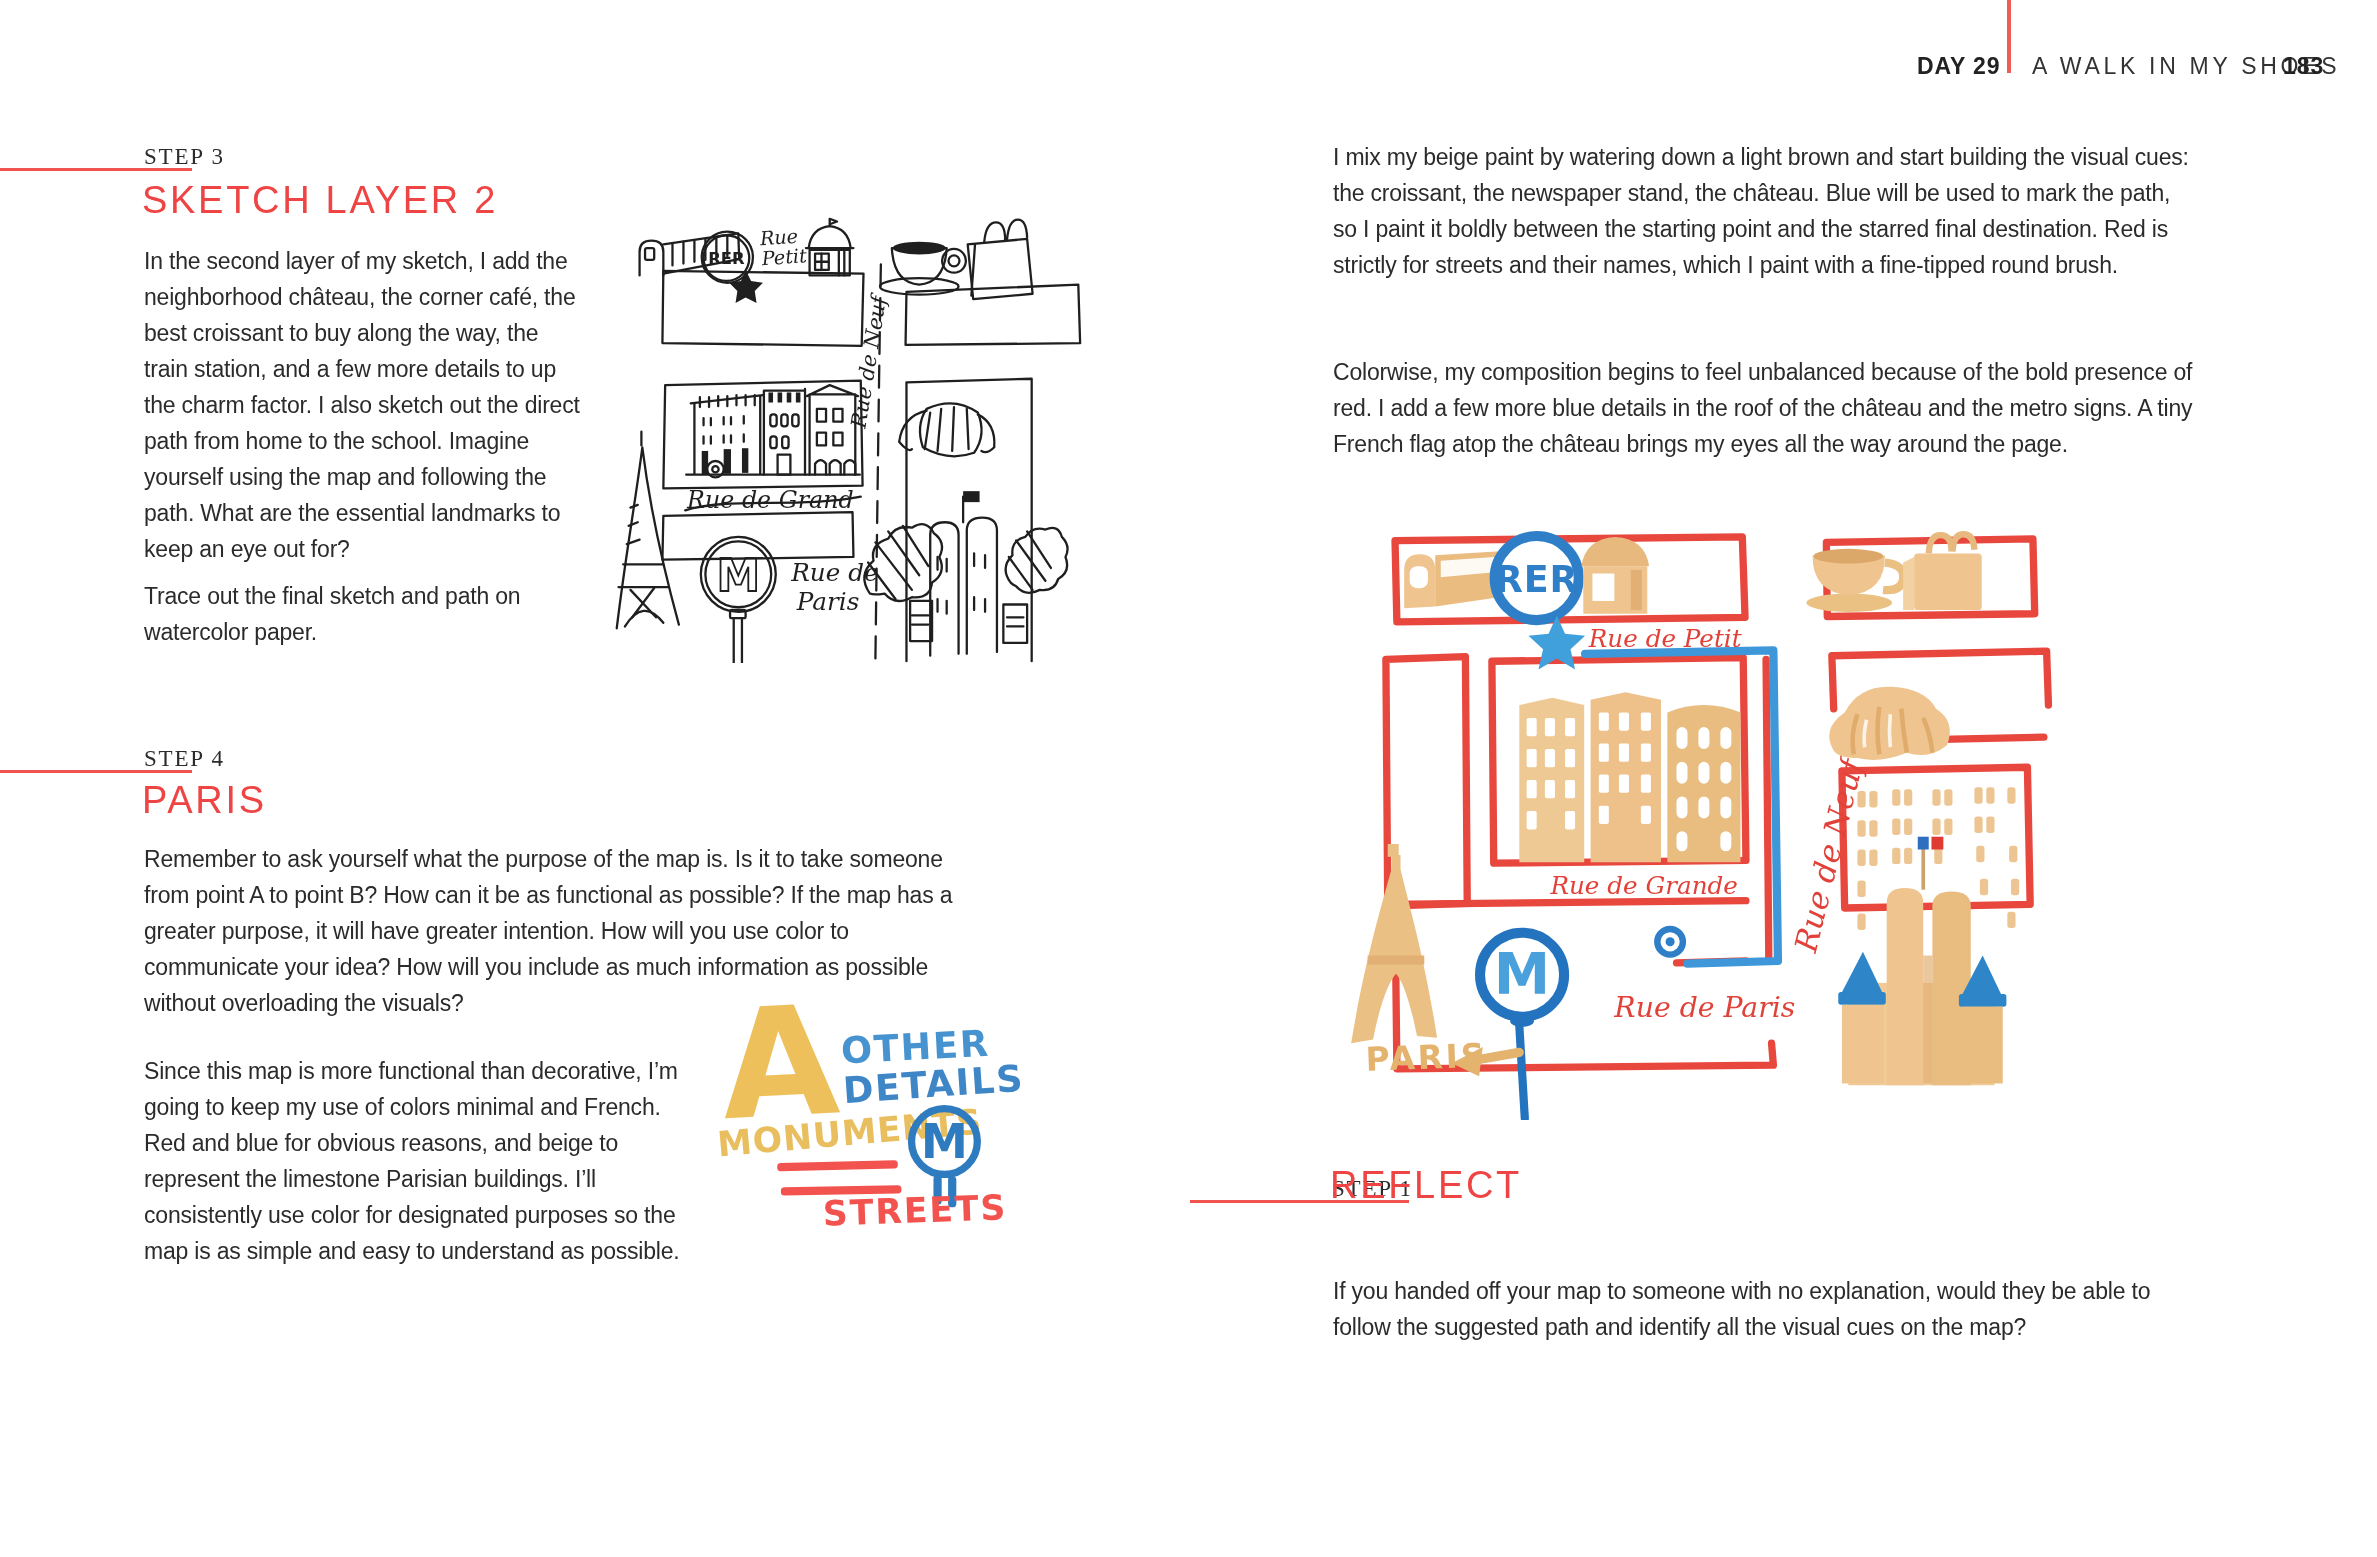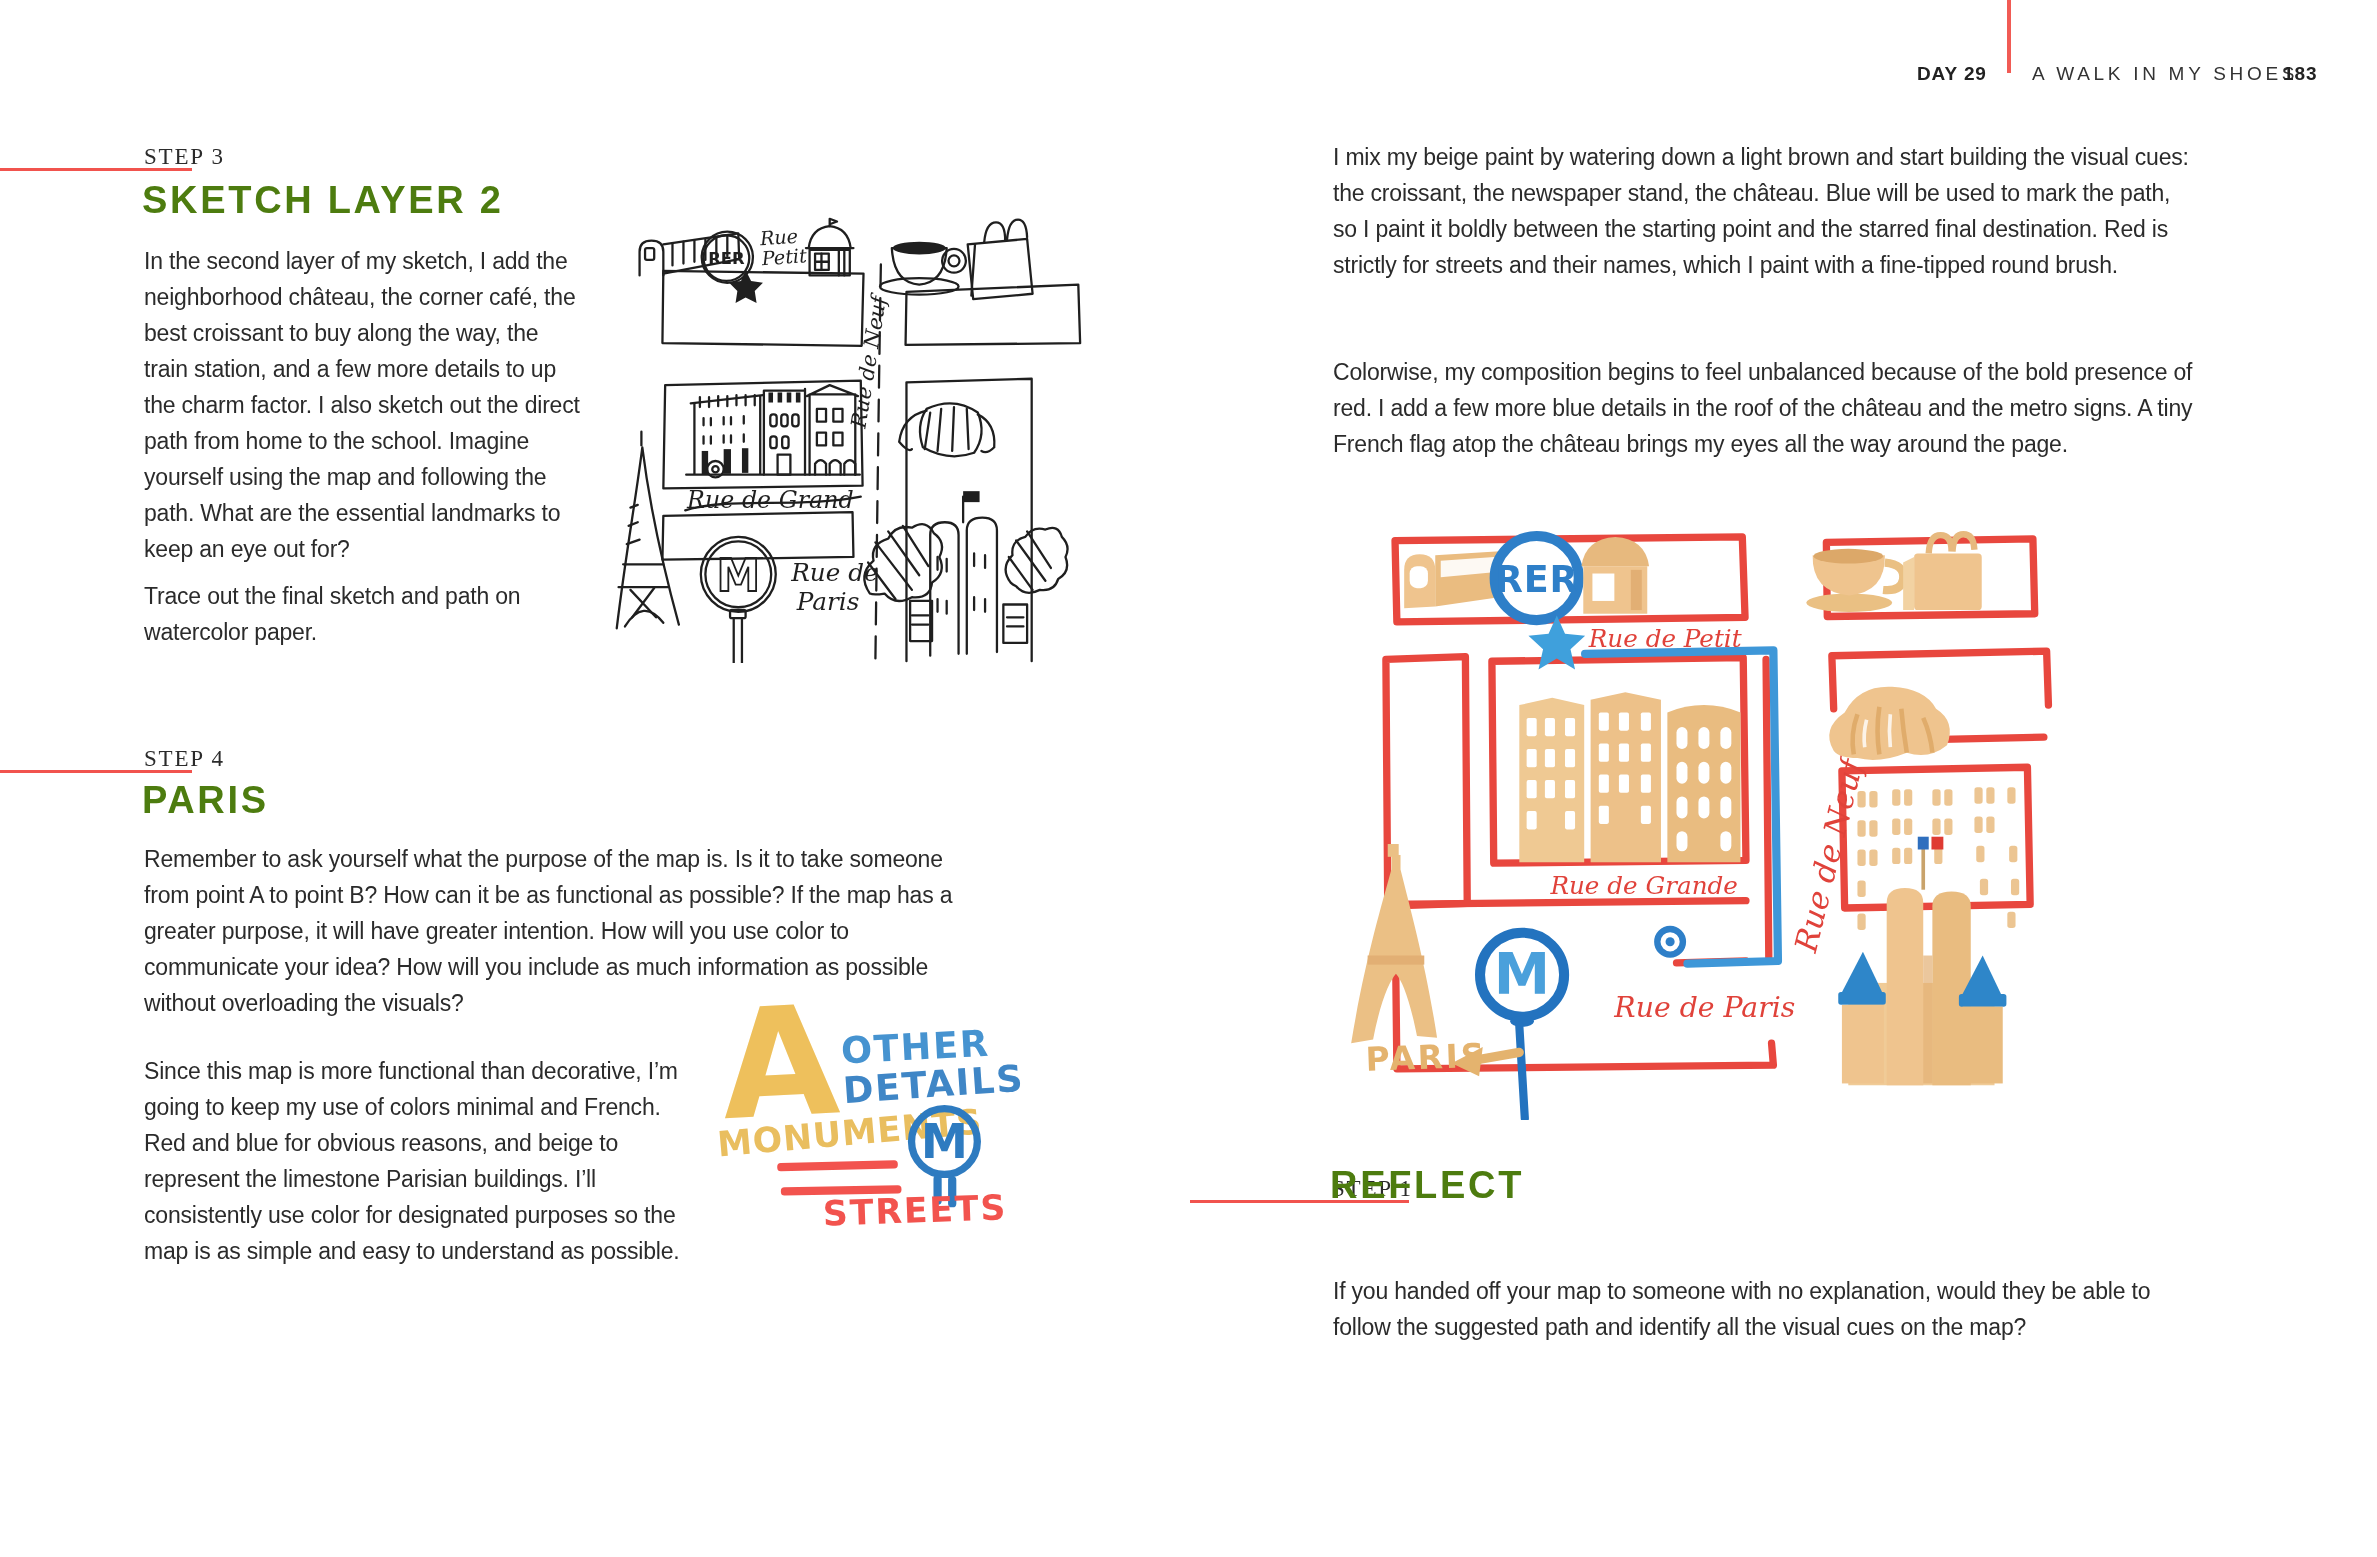--- a/index.html
+++ b/index.html
@@ -1,26 +1,26 @@
 <!DOCTYPE html>
 <html style="font-size:14.6px"><head>
 <meta charset="utf-8">
 <style>
   html,body{margin:0;padding:0;background:#ffffff;}
   .page{
     position:relative;width:2377px;height:1557px;background:#ffffff;overflow:hidden;
     font-family:"Liberation Sans",sans-serif;color:#2b2b2b;
   }
-  .hdr-text{position:absolute;top:64px;font-size:19px;line-height:1;white-space:nowrap;color:#222;}
+  .hdr-text{position:absolute;top:55px;font-size:23px;line-height:1;white-space:nowrap;color:#222;}
   .hdr-bold{font-weight:bold;letter-spacing:0.9px;}
   .hdr-title{letter-spacing:3.7px;font-weight:400;color:#333;}
   .hdr-rule{position:absolute;left:2007px;top:0;width:3.7px;height:73px;background:#f15b55;}
   .step-label{position:absolute;font-size:23px;letter-spacing:1.8px;color:#2b2b2b;white-space:nowrap;font-family:Liberation Serif, serif;}
   .step-rule{position:absolute;height:2.7px;background:#f1534e;}
-  .step-heading{position:absolute;font-size:38px;font-weight:bold;letter-spacing:2.7px;color:#4d7c0f;white-space:nowrap;text-align:center;}
+  .step-heading{position:absolute;font-size:38px;font-weight:normal;letter-spacing:2.7px;color:#ef4444;white-space:nowrap;text-align:center;}
   .para{position:absolute;font-size:23px;line-height:36px;letter-spacing:-0.2px;color:#2b2b2b;}
   svg text{font-family:"DejaVu Sans",sans-serif;}
   .script{font-family:"DejaVu Serif",serif;font-style:italic;}
   .inkline{stroke:#1f1f1f;fill:none;stroke-width:2.5;stroke-linecap:round;stroke-linejoin:round;}
   .redline{stroke:#e8473e;fill:none;stroke-width:8;stroke-linecap:round;stroke-linejoin:round;}
 </style>
 </head>
 <body>
 
 <div class="page">

